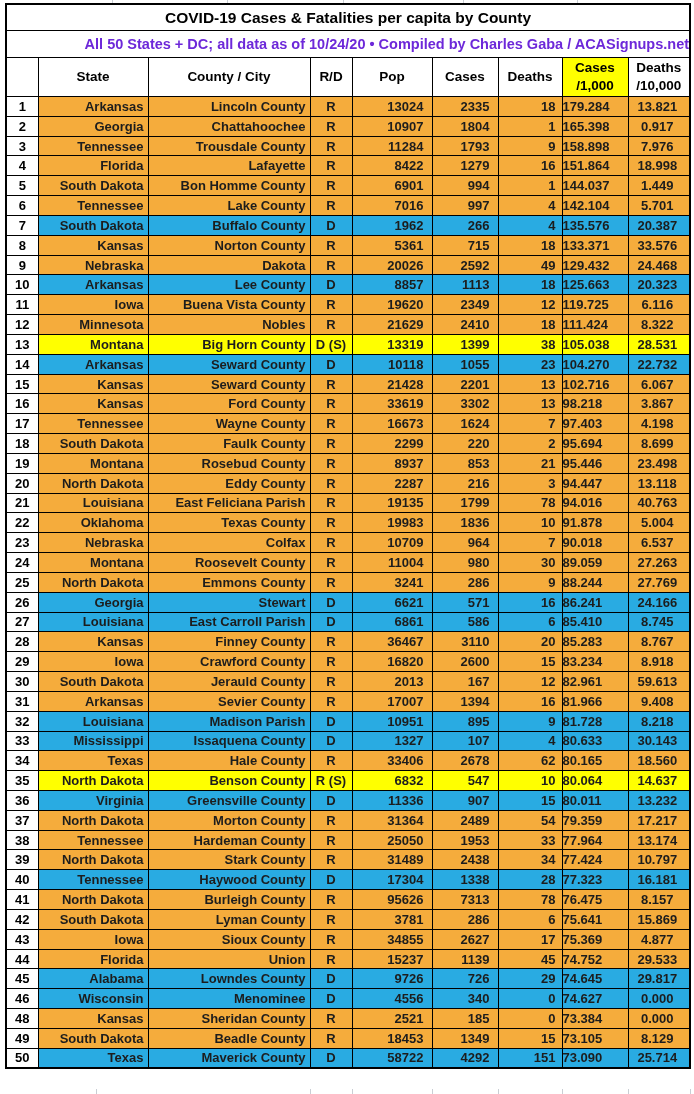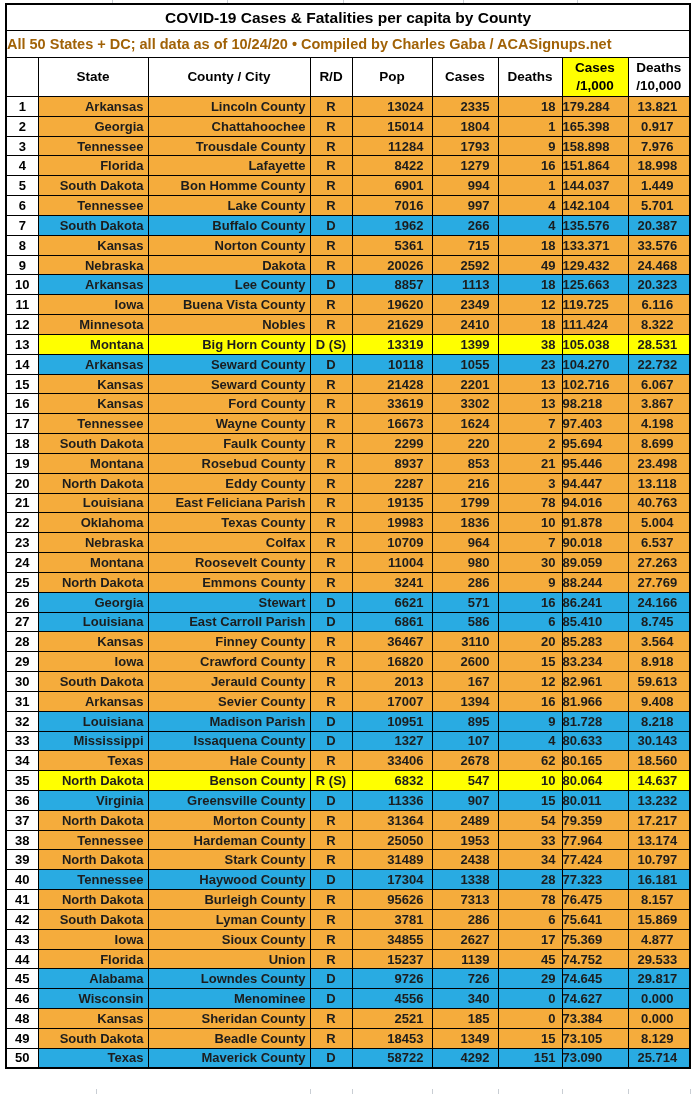--- a/index.html
+++ b/index.html
@@ -21,22 +21,22 @@
     border-collapse:collapse;table-layout:fixed;
     border:2px solid var(--grid);
     font-weight:bold;
   }
   td,th{border:1px solid var(--grid);padding:0;overflow:hidden;}
   .title-cell{
     height:25px;text-align:center;vertical-align:middle;
     font-size:15.5px;font-weight:bold;color:#000;white-space:nowrap;background:#fff;
   }
   .subtitle-cell{
-    height:26px;text-align:left;vertical-align:middle;
-    font-size:14.5px;font-weight:bold;color:#a16207;white-space:nowrap;background:#fff;
+    height:26px;text-align:right;vertical-align:middle;
+    font-size:14.5px;font-weight:bold;color:#6d28d9;white-space:nowrap;background:#fff;
   }
   thead th{
     height:38px;font-size:13.5px;font-weight:bold;color:#000;
     text-align:center;vertical-align:middle;background:#fff;
     white-space:pre-line;line-height:1.3;
   }
   thead th.hl{background:var(--hl);}
   tbody tr{height:19.84px;}
   tbody td{
     font-size:13px;font-weight:bold;color:#1d1d1d;
@@ -112,21 +112,21 @@
           <td class="col-cases">2335</td>
           <td class="col-deaths">18</td>
           <td class="col-cases_per_1000">179.284</td>
           <td class="col-deaths_per_10000">13.821</td>
         </tr>
         <tr class="party-R">
           <td class="col-rank">2</td>
           <td class="col-state">Georgia</td>
           <td class="col-county">Chattahoochee</td>
           <td class="col-rd">R</td>
-          <td class="col-pop">15014</td>
+          <td class="col-pop">10907</td>
           <td class="col-cases">1804</td>
           <td class="col-deaths">1</td>
           <td class="col-cases_per_1000">165.398</td>
           <td class="col-deaths_per_10000">0.917</td>
         </tr>
         <tr class="party-R">
           <td class="col-rank">3</td>
           <td class="col-state">Tennessee</td>
           <td class="col-county">Trousdale County</td>
           <td class="col-rd">R</td>
@@ -402,21 +402,21 @@
         </tr>
         <tr class="party-R">
           <td class="col-rank">28</td>
           <td class="col-state">Kansas</td>
           <td class="col-county">Finney County</td>
           <td class="col-rd">R</td>
           <td class="col-pop">36467</td>
           <td class="col-cases">3110</td>
           <td class="col-deaths">20</td>
           <td class="col-cases_per_1000">85.283</td>
-          <td class="col-deaths_per_10000">3.564</td>
+          <td class="col-deaths_per_10000">8.767</td>
         </tr>
         <tr class="party-R">
           <td class="col-rank">29</td>
           <td class="col-state">Iowa</td>
           <td class="col-county">Crawford County</td>
           <td class="col-rd">R</td>
           <td class="col-pop">16820</td>
           <td class="col-cases">2600</td>
           <td class="col-deaths">15</td>
           <td class="col-cases_per_1000">83.234</td>

